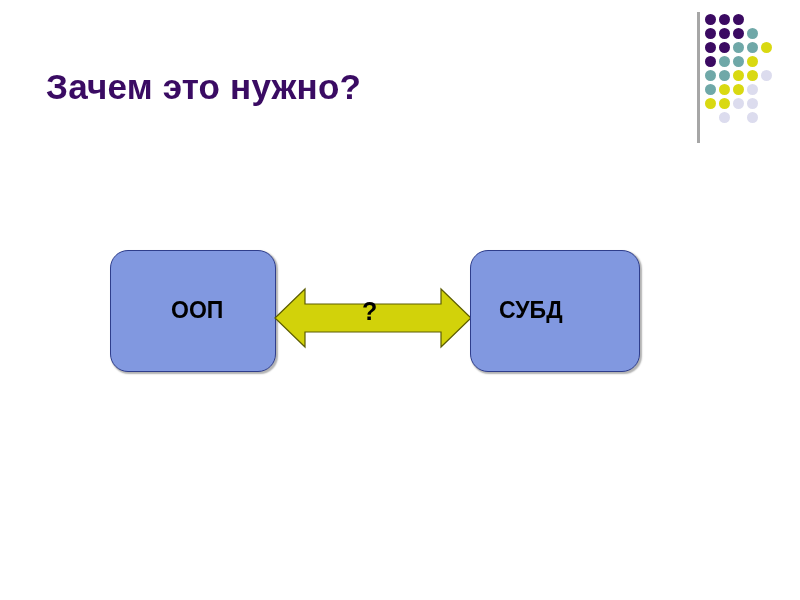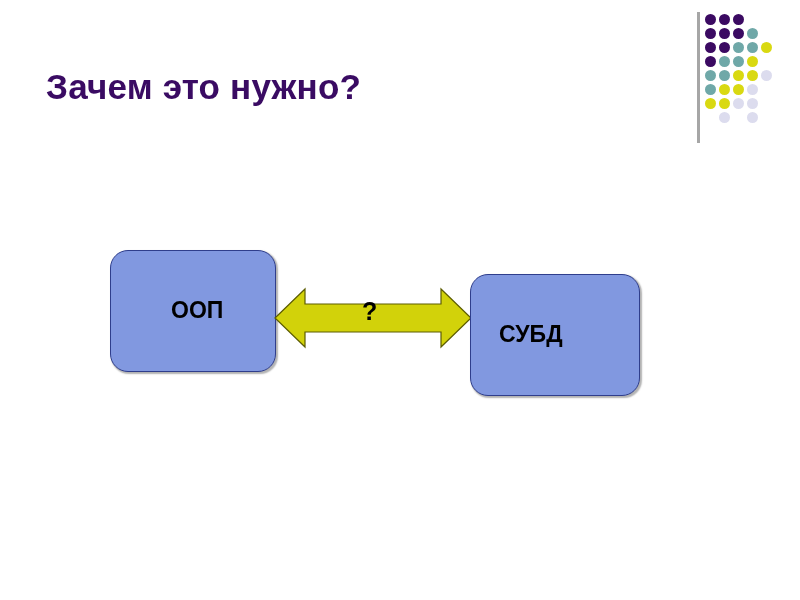--- a/index.html
+++ b/index.html
@@ -172,17 +172,17 @@
     <span class="node-label" id="label-oop">ООП</span>
   </div>
 
   <div id="arrow-wrap">
     <svg viewBox="0 0 200 74">
       <polygon points="2,37 32,8 32,23 168,23 168,8 198,37 168,66 168,51 32,51 32,66" fill="#D2D20A" stroke="#5C5C00" stroke-width="1.2" stroke-linejoin="miter"></polygon>
     </svg>
     <span id="arrow-question">?</span>
   </div>
 
-  <div class="node-box" id="box-dbms" style="background: rgb(129, 152, 224); border-color: rgb(47, 62, 140); margin-top: 24px;">
+  <div class="node-box" id="box-dbms" style="background: rgb(129, 152, 224); border-color: rgb(47, 62, 140);">
     <span class="node-label" id="label-dbms">СУБД</span>
   </div>
 
 </div>
 
 </body></html>

